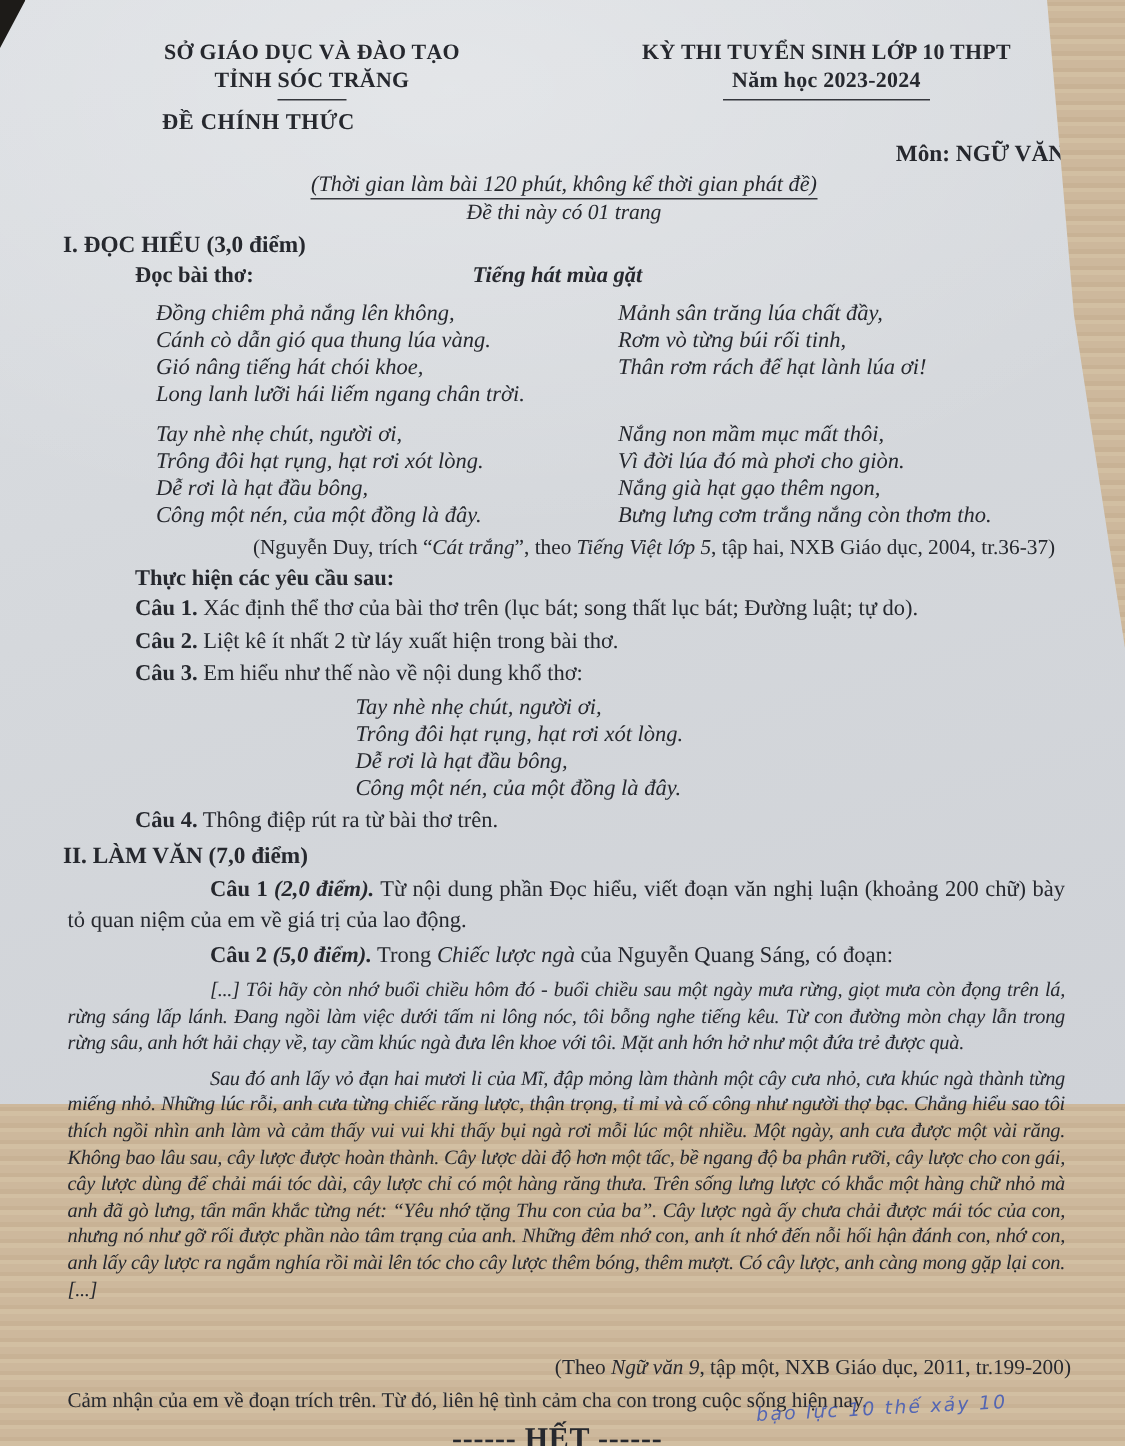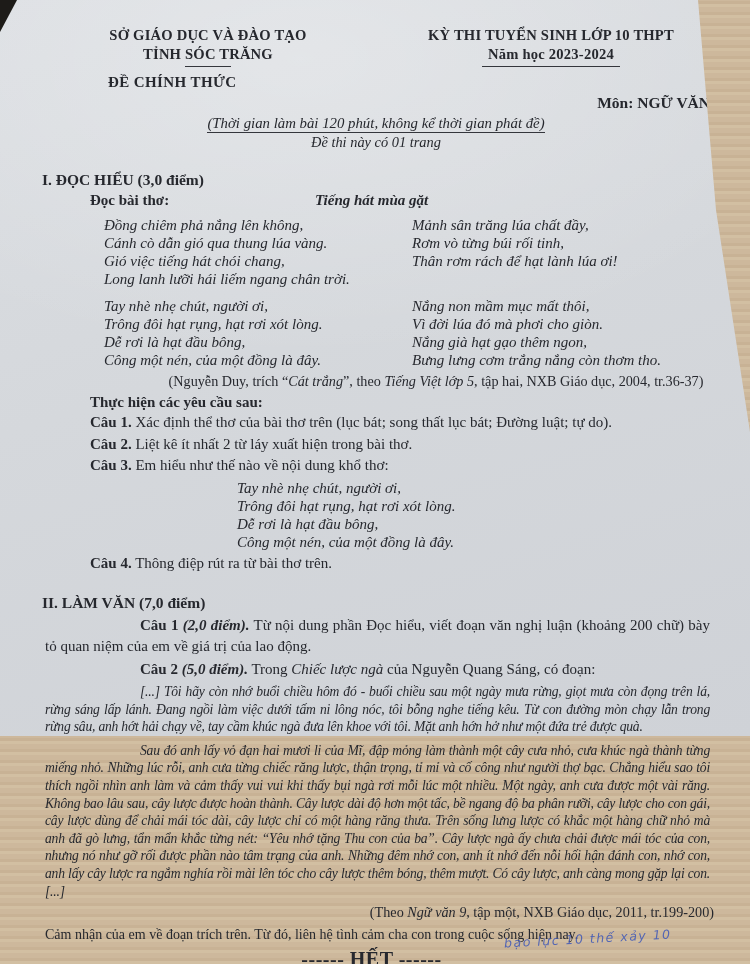--- a/index.html
+++ b/index.html
@@ -30,21 +30,21 @@
   .hdr-line { font-weight:bold; font-size:14.6px; line-height:19px; letter-spacing:.2px; }
   .u-short { width:46px; height:0; border-bottom:1.6px solid #34363c; margin:2px auto 0; }
   .u-mid  { width:138px; height:0; border-bottom:1.6px solid #34363c; margin:2px auto 0; }
 
   .official { margin:6px 0 0 66px; font-weight:bold; font-size:15px; line-height:19px; letter-spacing:.4px; }
   .subject  { text-align:right; font-weight:bold; font-size:15.5px; line-height:21px; }
   .duration { text-align:center; font-style:italic; line-height:20px; font-size:14.8px; }
   .duration span { border-bottom:1.4px solid #34363c; padding-bottom:1px; }
   .pagenote { text-align:center; font-style:italic; line-height:18px; font-size:14.4px; }
 
-  .sec-title { font-weight:bold; font-size:15.5px; line-height:20px; margin-top:19px; }
+  .sec-title { font-weight:bold; font-size:15.5px; line-height:20px; margin-top:3px; }
   .read-row  { position:relative; line-height:19px; margin-top:1px; }
   .read-label{ margin-left:48px; font-weight:bold; }
   .poem-title{ position:absolute; left:273px; top:0; font-weight:bold; font-style:italic; }
 
   .stanza { display:flex; margin-left:62px; font-style:italic; }
   .stanza.first { margin-top:6px; }
   .stanza.second{ margin-top:9px; }
   .col-l { width:308px; }
   .col-r { flex:1; }
   .stanza div { line-height:18px; white-space:nowrap; }
@@ -110,21 +110,21 @@
 
     <div class="read-row">
       <span class="read-label">Đọc bài thơ:</span>
       <span class="poem-title">Tiếng hát mùa gặt</span>
     </div>
 
     <div class="stanza first">
       <div class="col-l">
         <div>Đồng chiêm phả nắng lên không,</div>
         <div>Cánh cò dẫn gió qua thung lúa vàng.</div>
-        <div>Gió việc tiếng hát chói chang,</div>
+        <div>Gió nâng tiếng hát chói khoe,</div>
         <div>Long lanh lưỡi hái liếm ngang chân trời.</div>
       </div>
       <div class="col-r">
         <div>Mảnh sân trăng lúa chất đầy,</div>
         <div>Rơm vò từng búi rối tinh,</div>
         <div>Thân rơm rách để hạt lành lúa ơi!</div>
       </div>
     </div>
 
     <div class="stanza second">

